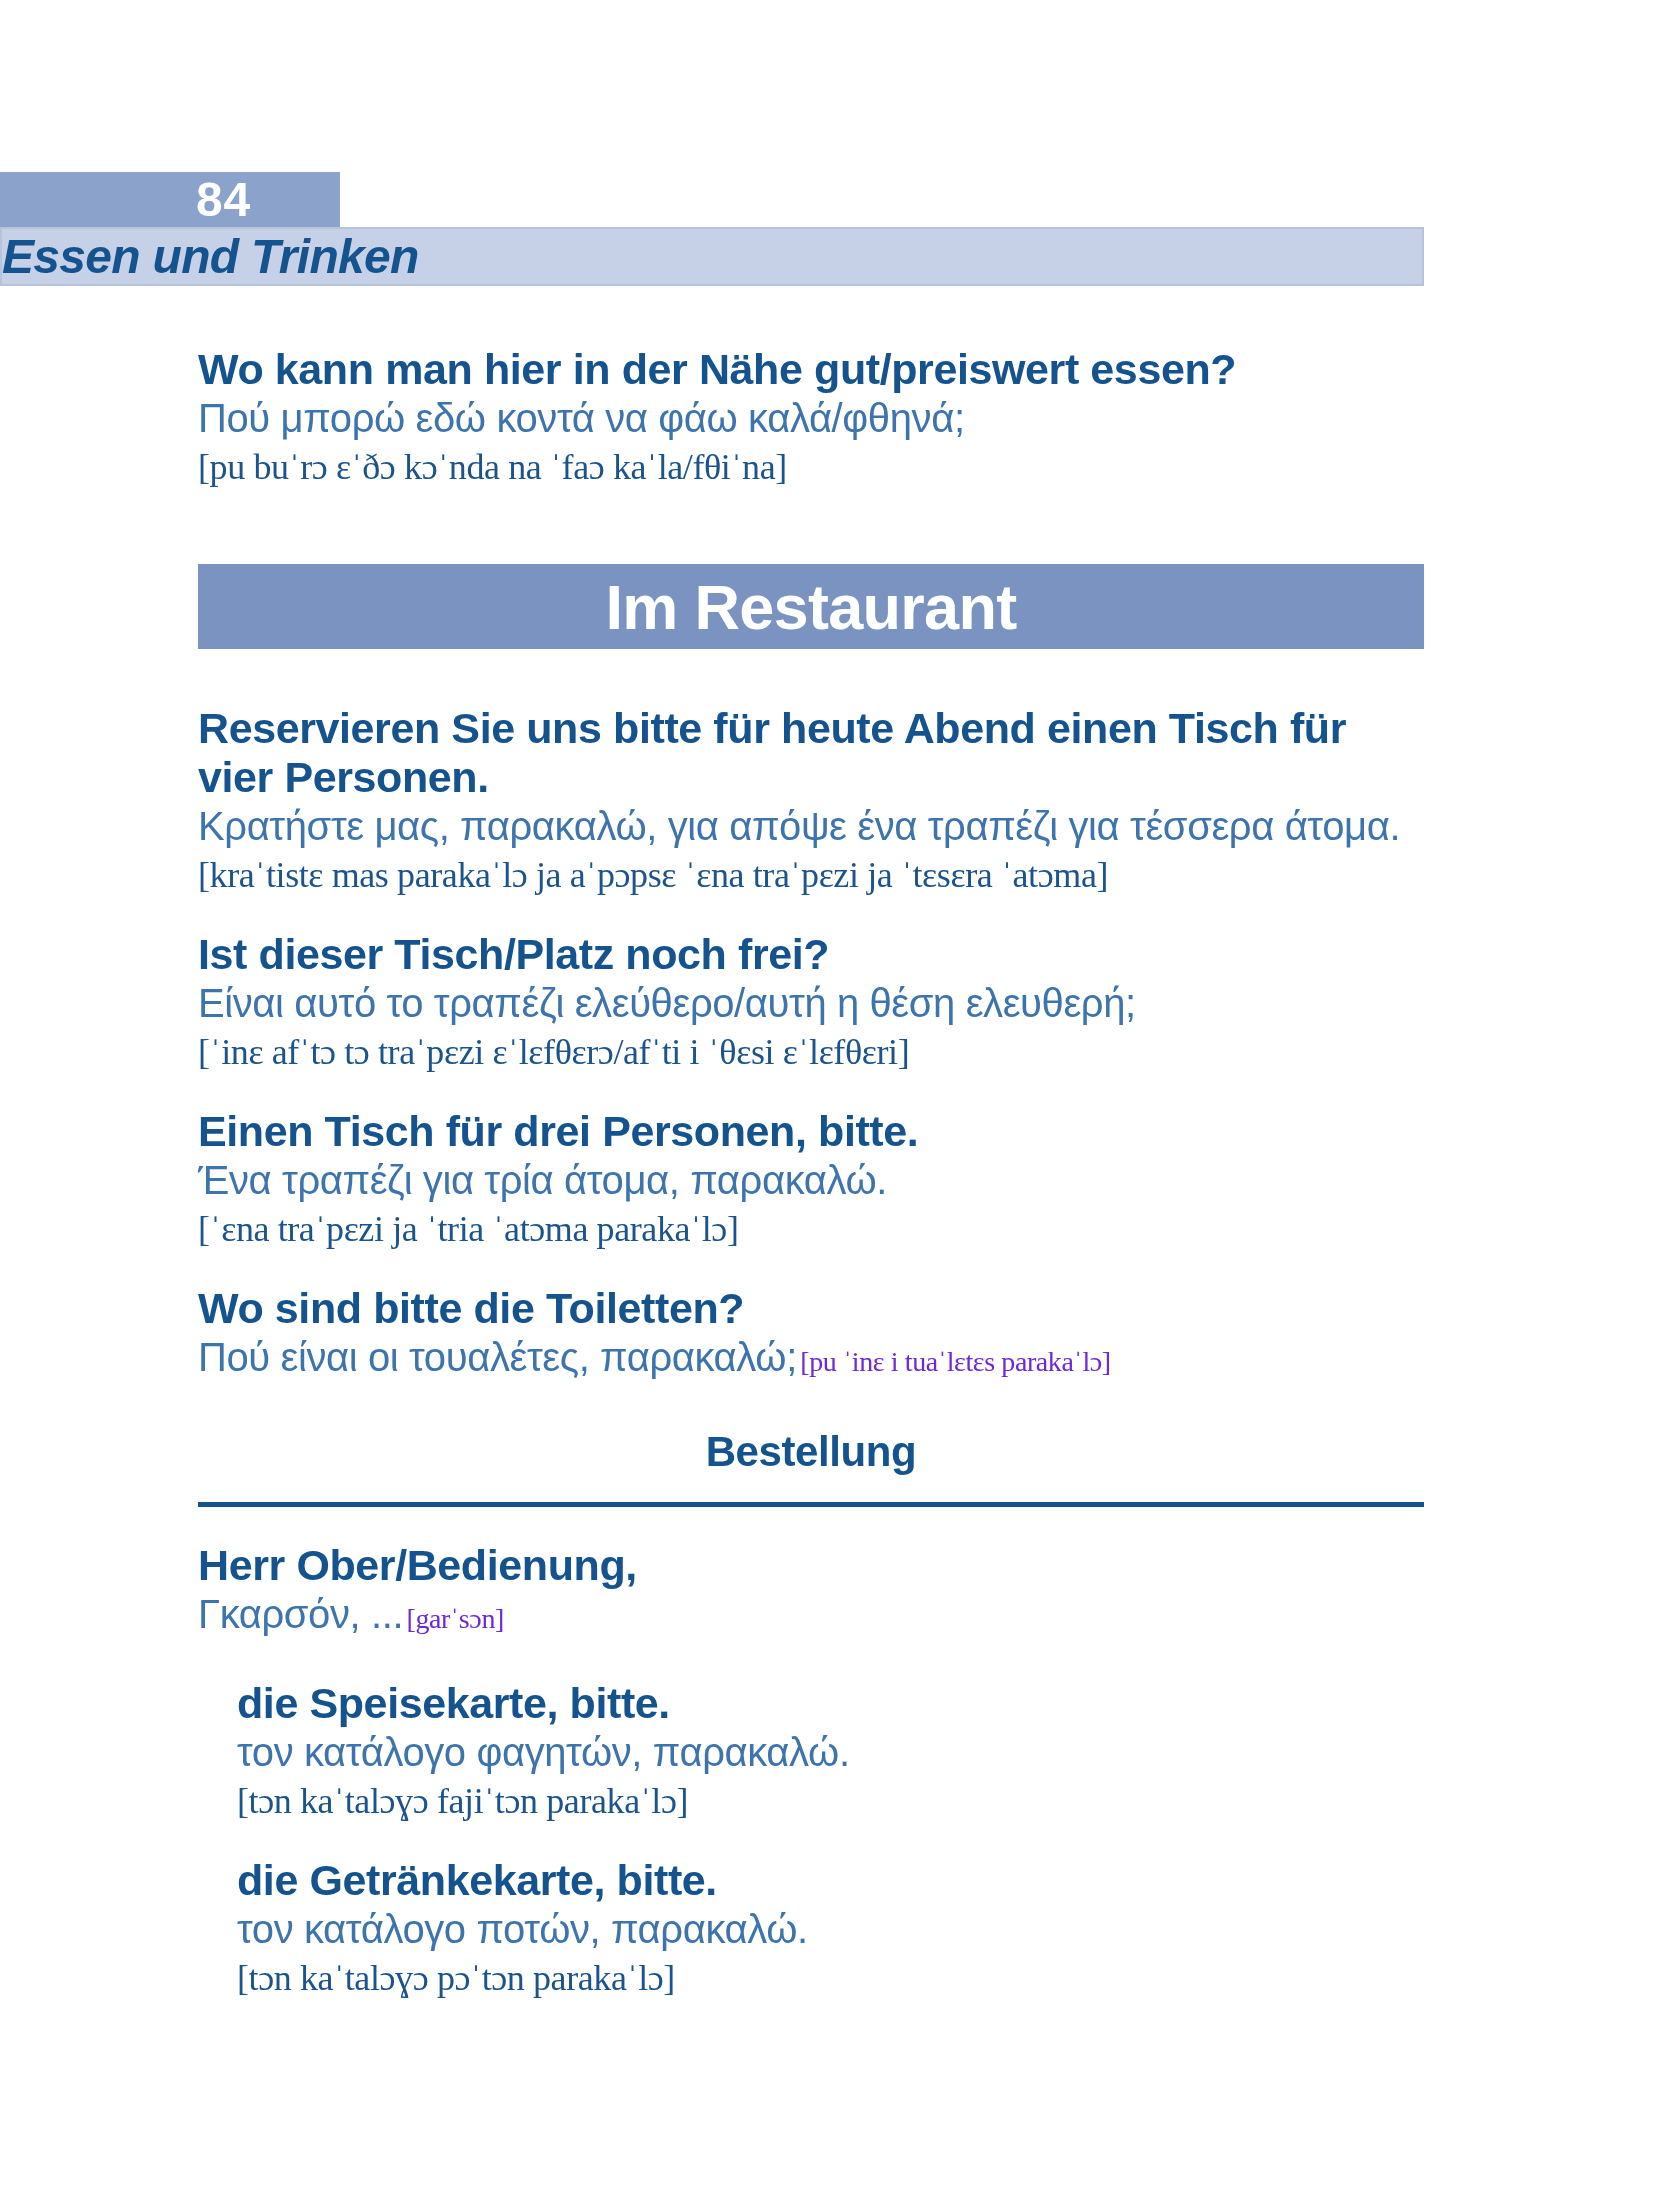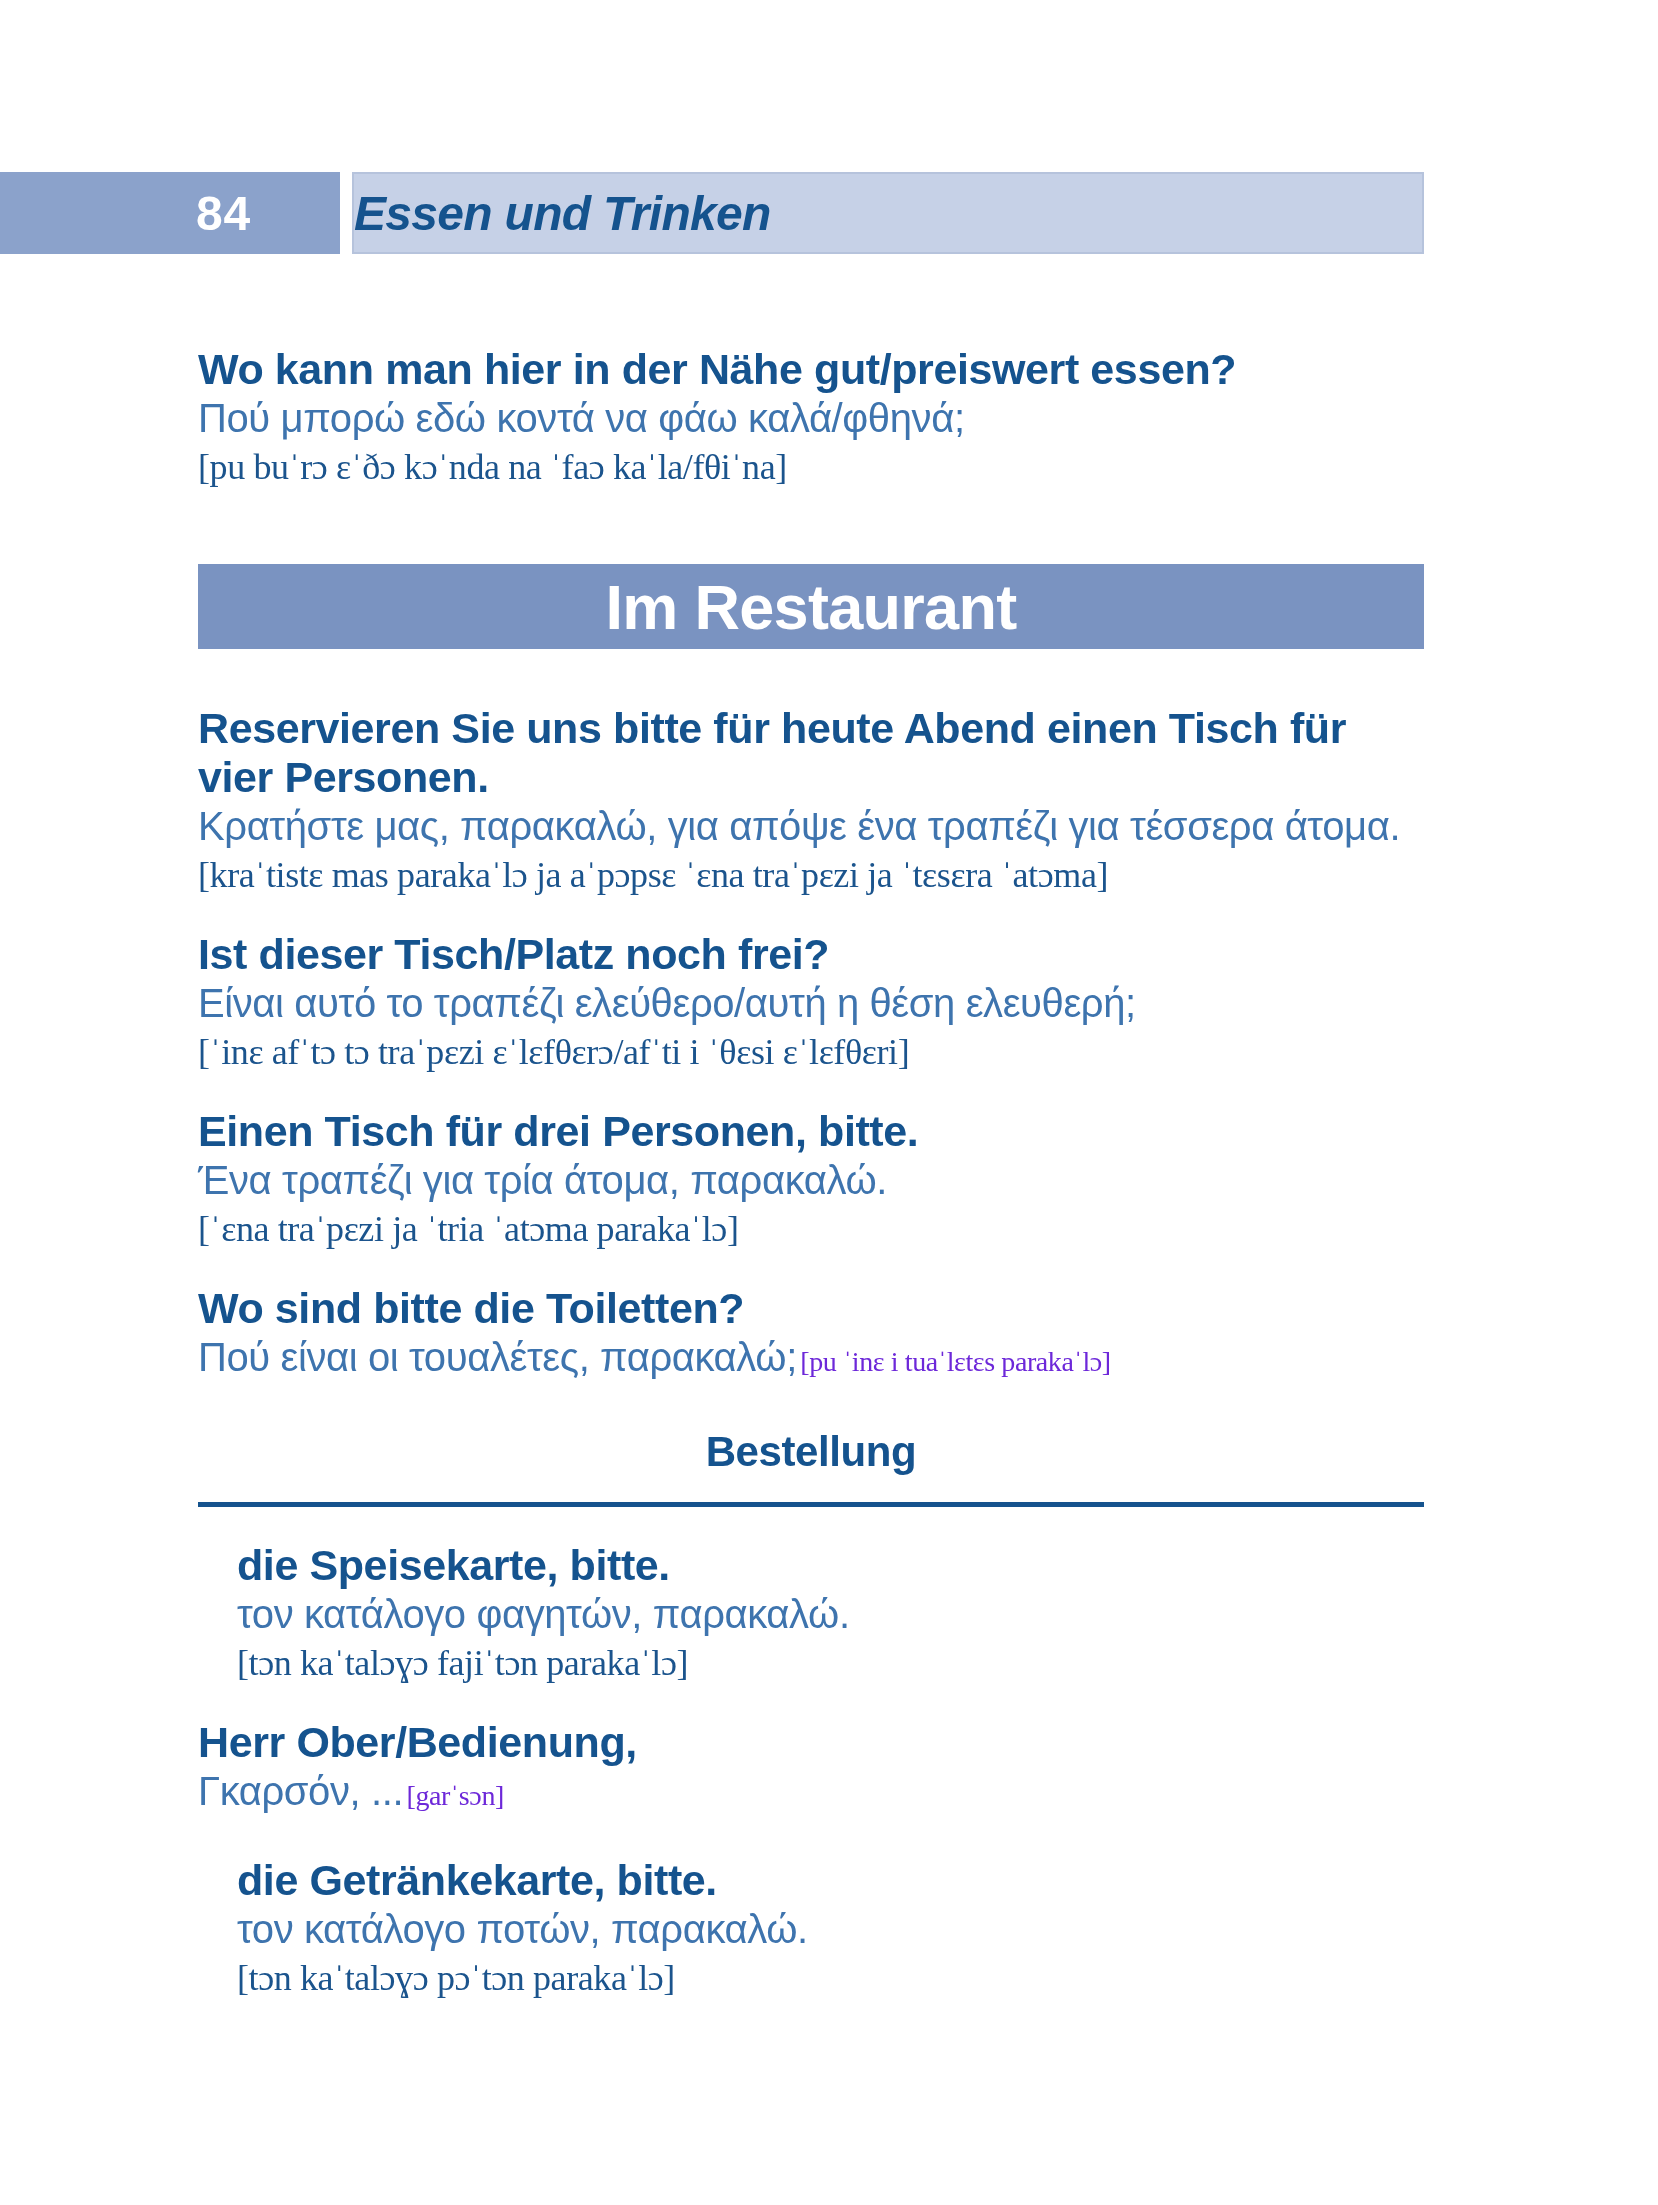--- a/index.html
+++ b/index.html
@@ -10,20 +10,21 @@
     background: #ffffff;
     font-family: "Liberation Sans", sans-serif;
     overflow: hidden;
   }
   
   .chapter-header {
     display: flex;
     margin-top: 172px;
     width: 1424px;
     height: 82px;
+    flex-direction: column;
   }
   .pagenum-box {
     width: 340px;
     background: #8BA2CB;
     display: flex;
     align-items: center;
     box-sizing: border-box;
     padding-left: 196px;
   }
   .pagenum {
@@ -163,32 +164,32 @@
       <p>
         <span class="el">Πού είναι οι τουαλέτες, παρακαλώ;</span>
         <span class="ph-inline">[pu ˈinε i tuaˈlεtεs parakaˈlɔ]</span>
       </p>
     </div>
 
     <div class="subsection-header">
       <span class="subsection-title">Bestellung</span>
     </div>
 
-    <div class="phrase indent">
-      <p class="de">die Speisekarte, bitte.</p>
-      <p class="el">τον κατάλογο φαγητών, παρακαλώ.</p>
-      <p class="ph">[tɔn kaˈtalɔɣɔ fajiˈtɔn parakaˈlɔ]</p>
-    </div>
-
     <div class="phrase">
       <p class="de">Herr Ober/Bedienung,</p>
       <p>
         <span class="el">Γκαρσόν, ...</span>
         <span class="ph-inline">[garˈsɔn]</span>
       </p>
+    </div>
+
+    <div class="phrase indent">
+      <p class="de">die Speisekarte, bitte.</p>
+      <p class="el">τον κατάλογο φαγητών, παρακαλώ.</p>
+      <p class="ph">[tɔn kaˈtalɔɣɔ fajiˈtɔn parakaˈlɔ]</p>
     </div>
 
     <div class="phrase indent">
       <p class="de">die Getränkekarte, bitte.</p>
       <p class="el">τον κατάλογο ποτών, παρακαλώ.</p>
       <p class="ph">[tɔn kaˈtalɔɣɔ pɔˈtɔn parakaˈlɔ]</p>
     </div>
 
   </main>
 </div>

